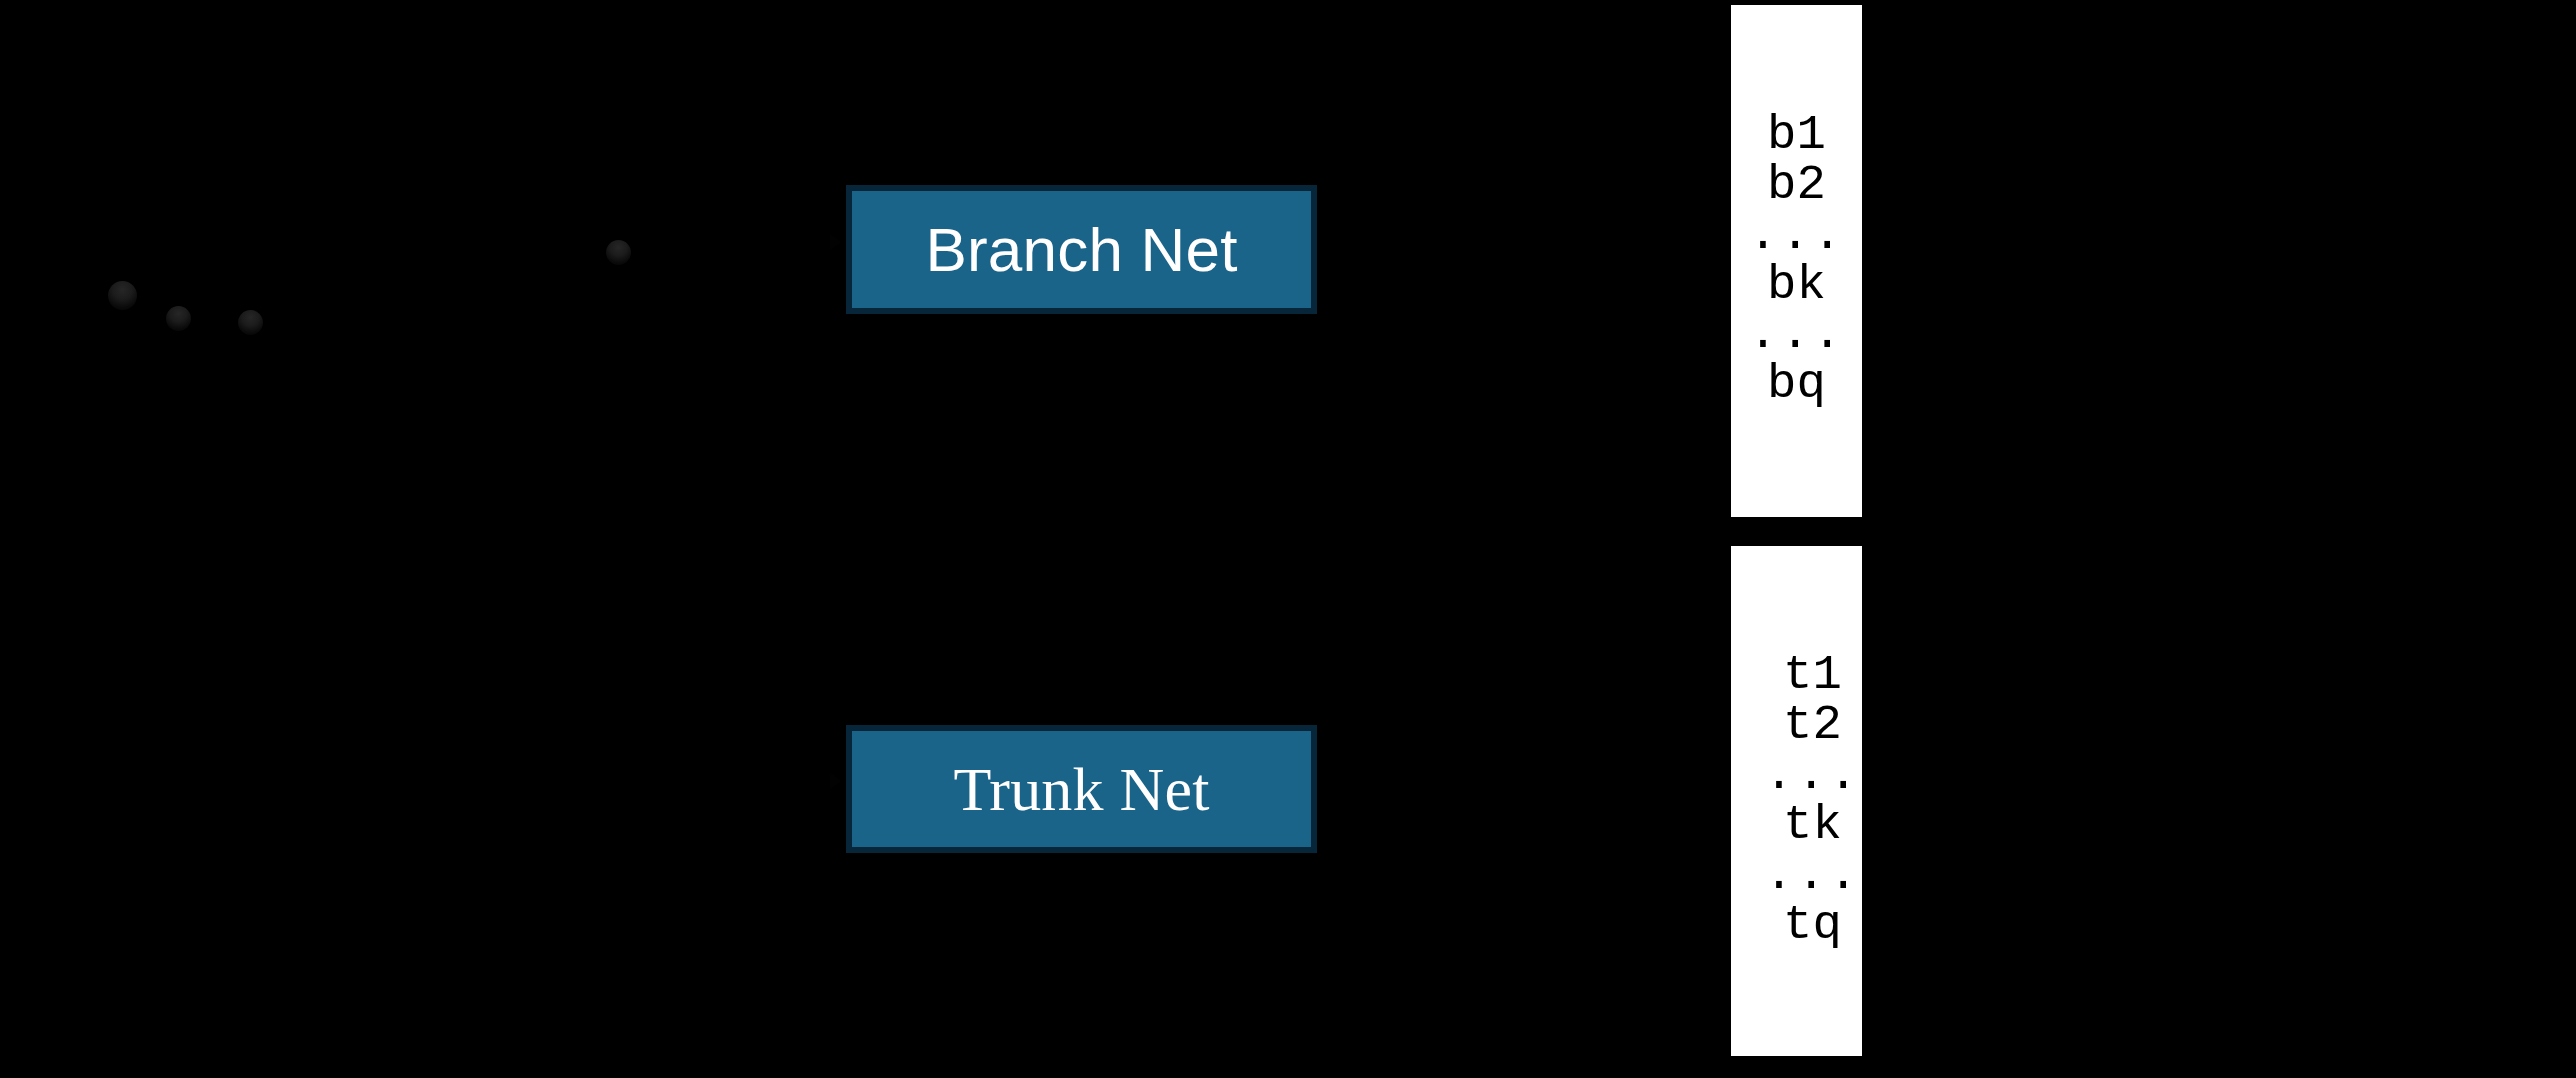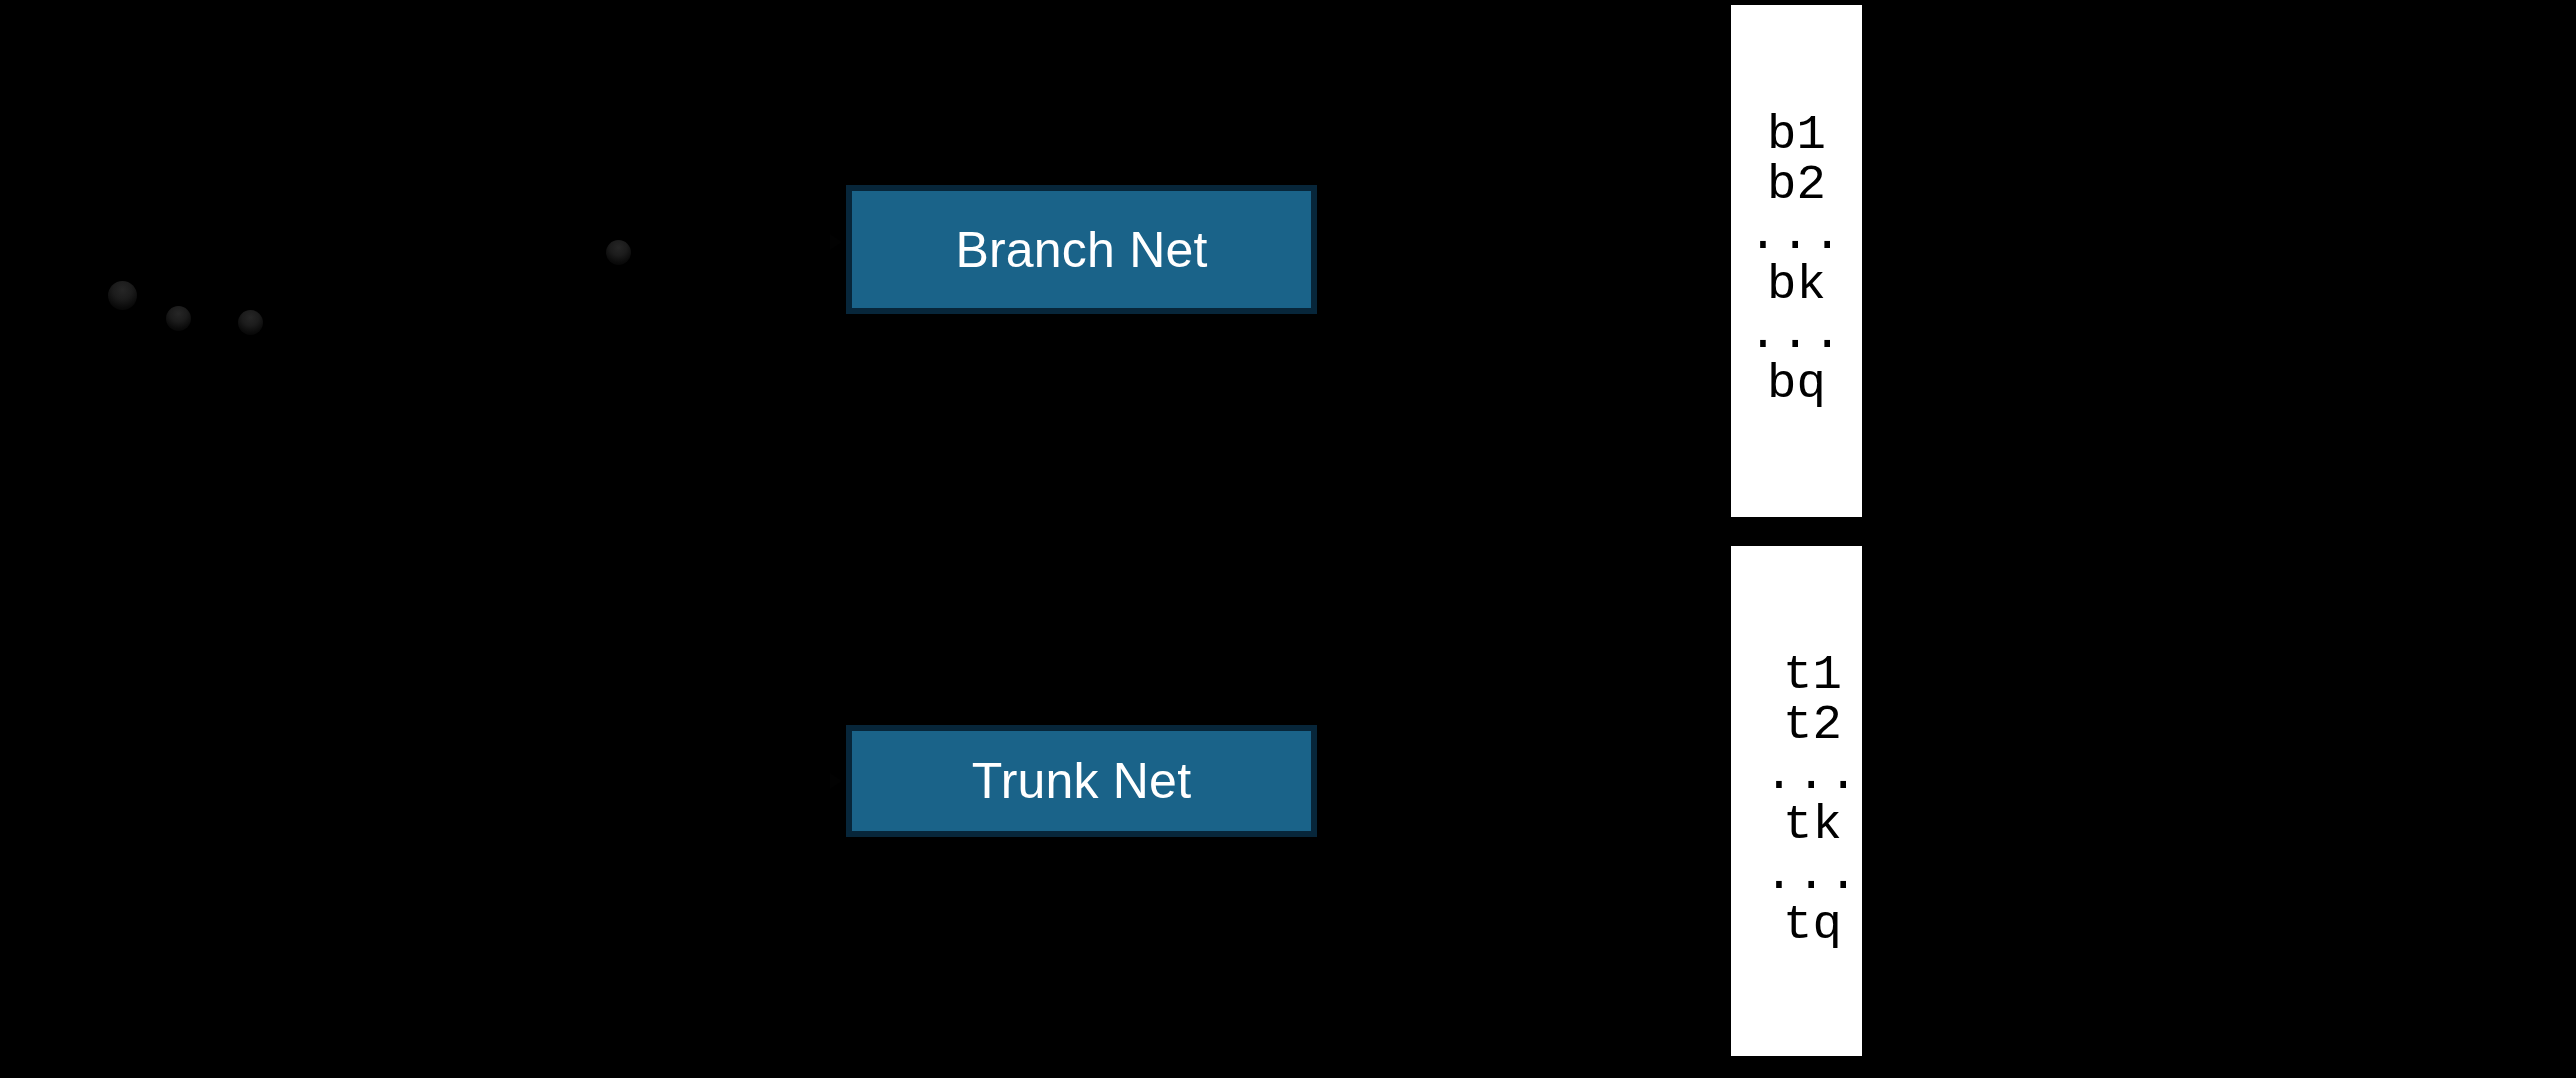--- a/index.html
+++ b/index.html
@@ -31,21 +31,21 @@
     box-sizing: border-box;
     background: #1a6389;
     border: 6.3px solid #07263a;
     display: flex;
     align-items: center;
     justify-content: center;
     color: #ffffff;
     letter-spacing: 0.2px;
   }
   .net-box .net-label {
-    font-size: 50px;
+    font-size: 62px;
     line-height: 1;
     color: #ffffff;
     white-space: nowrap;
   }
 
   
   .arrow-head {
     position: absolute;
     width: 0;
     height: 0;
@@ -94,21 +94,21 @@
 
   <div class="arrow-head in" style="left:830px;top:234px;"></div>
   <div class="arrow-head" style="left:1316px;top:234px;"></div>
   <div class="arrow-head in" style="left:830px;top:773px;"></div>
   <div class="arrow-head" style="left:1316px;top:773px;"></div>
 
   <div class="net-box" style="left:846px;top:185px;width:471px;height:129px;">
     <span class="net-label">Branch Net</span>
   </div>
 
-  <div class="net-box" style="left:846px;top:725px;width:471px;height:112px;">
+  <div class="net-box" style="left:846px;top:725px;width:471px;height:128px;font-family:Liberation Serif, serif;">
     <span class="net-label">Trunk Net</span>
   </div>
 
   <div class="vec-box" style="left:1731px;top:4.5px;width:131px;height:512px;">
     <span class="vec-item">b1</span>
     <span class="vec-item">b2</span>
     <span class="vec-item ellipsis">...</span>
     <span class="vec-item">bk</span>
     <span class="vec-item ellipsis">...</span>
     <span class="vec-item">bq</span>

